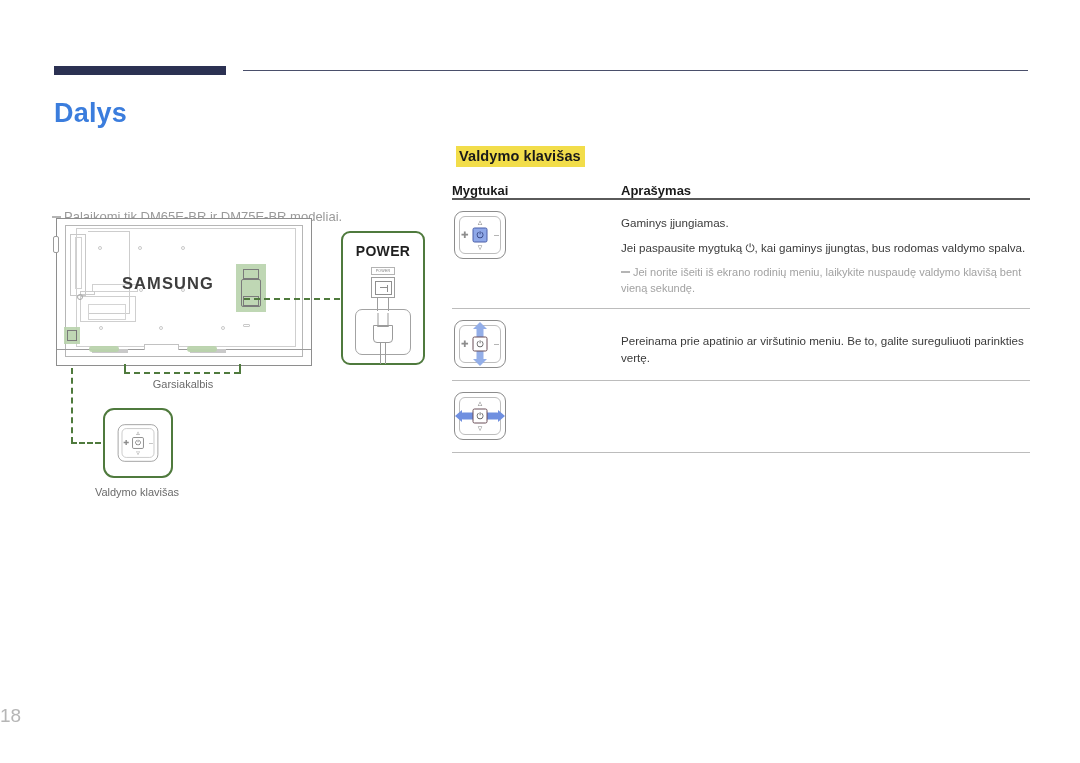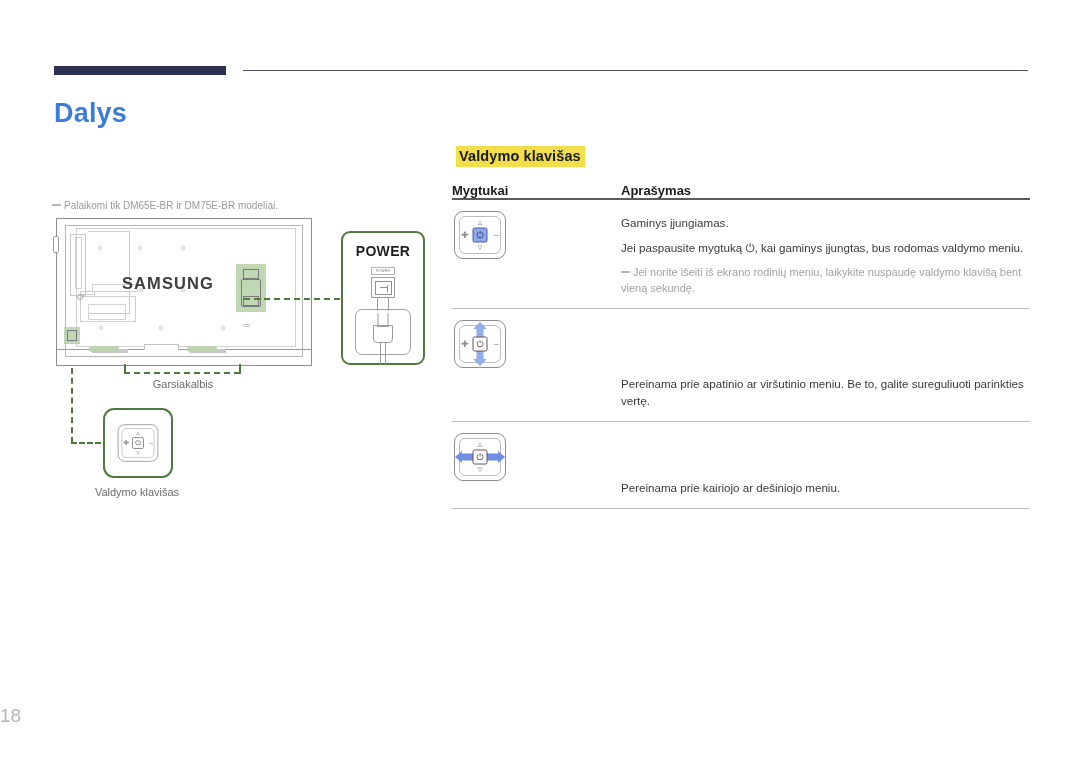--- a/index.html
+++ b/index.html
@@ -43,23 +43,23 @@
   .section-title {
     position: absolute;
     left: 54px; top: 167px;
     font-size: 19px;
     font-weight: bold;
     color: #1a1a1a;
     letter-spacing: .2px;
   }
   .note-left {
     position: absolute;
-    left: 52px; top: 199px;
+    left: 52px; top: 210px;
     width: 330px;
-    font-size: 10px;
+    font-size: 13px;
     color: #9a9a9a;
     line-height: 14px;
   }
   .dash-mark {
     display: inline-block;
     width: 9px; height: 1.6px;
     background: #b5b5b5;
     vertical-align: 3px;
     margin-right: 3px;
   }
@@ -491,21 +491,21 @@
   }
   .td-btn { width: 169px; flex: none; padding-left: 2px; }
   .td-desc { flex: 1; padding-top: 3px; }
 
   .line-main {
     font-size: 11.6px;
     color: #3a3a3a;
     line-height: 17px;
     margin-bottom: 8px;
   }
-  .line-main:last-child { margin-bottom: 0; margin-top: 43px; }
+  .line-main:last-child { margin-bottom: 0; }
   .line-note {
     font-size: 11px;
     color: #a2a2a2;
     line-height: 16px;
   }
   .line-note .body { display: inline; }
 
   
   .pagenum {
     position: absolute;
@@ -636,21 +636,21 @@
           <div class="jog-arrow jog-down">▿</div>
           <div class="jog-arrow jog-left">✚</div>
           <div class="jog-arrow jog-right">–</div>
           <div class="jog-center blue">
               <span class="pw" style="color:#23306b;">⏻</span>
             </div>
         </div>
       </div>
       <div class="td-desc">
         <div class="line-main">Gaminys įjungiamas.</div>
-        <div class="line-main">Jei paspausite mygtuką ⏻, kai gaminys įjungtas, bus rodomas valdymo meniu.</div>
+        <div class="line-main">Jei paspausite mygtuką ⏻, kai gaminys įjungtas, bus rodomas valdymo spalva.</div>
         <div class="line-note">
           <span class="dash-mark"></span><span class="body">Jei norite išeiti iš ekrano rodinių meniu, laikykite nuspaudę valdymo klavišą bent vieną sekundę.</span>
         </div>
       </div>
     </div>
     <div class="hr-light"></div>
 
     <div class="trow">
       <div class="td-btn">
         <div class="jog">
@@ -679,20 +679,19 @@
           <div class="jog-arrow jog-down">▿</div>
           <div class="hbar"></div>
           <div class="htip lf"></div>
           <div class="htip rt"></div>
           <div class="jog-center" style="border-color:#6b4f58;">
               <span class="pw">⏻</span>
             </div>
         </div>
       </div>
       <div class="td-desc">
-        <div class="line-main">Pereinama prie kairiojo ar dešiniojo meniu.</div>
       </div>
     </div>
     <div class="hr-light"></div>
   </div>
 
   <div class="pagenum">18</div>
 </div>
 
 </body></html>

